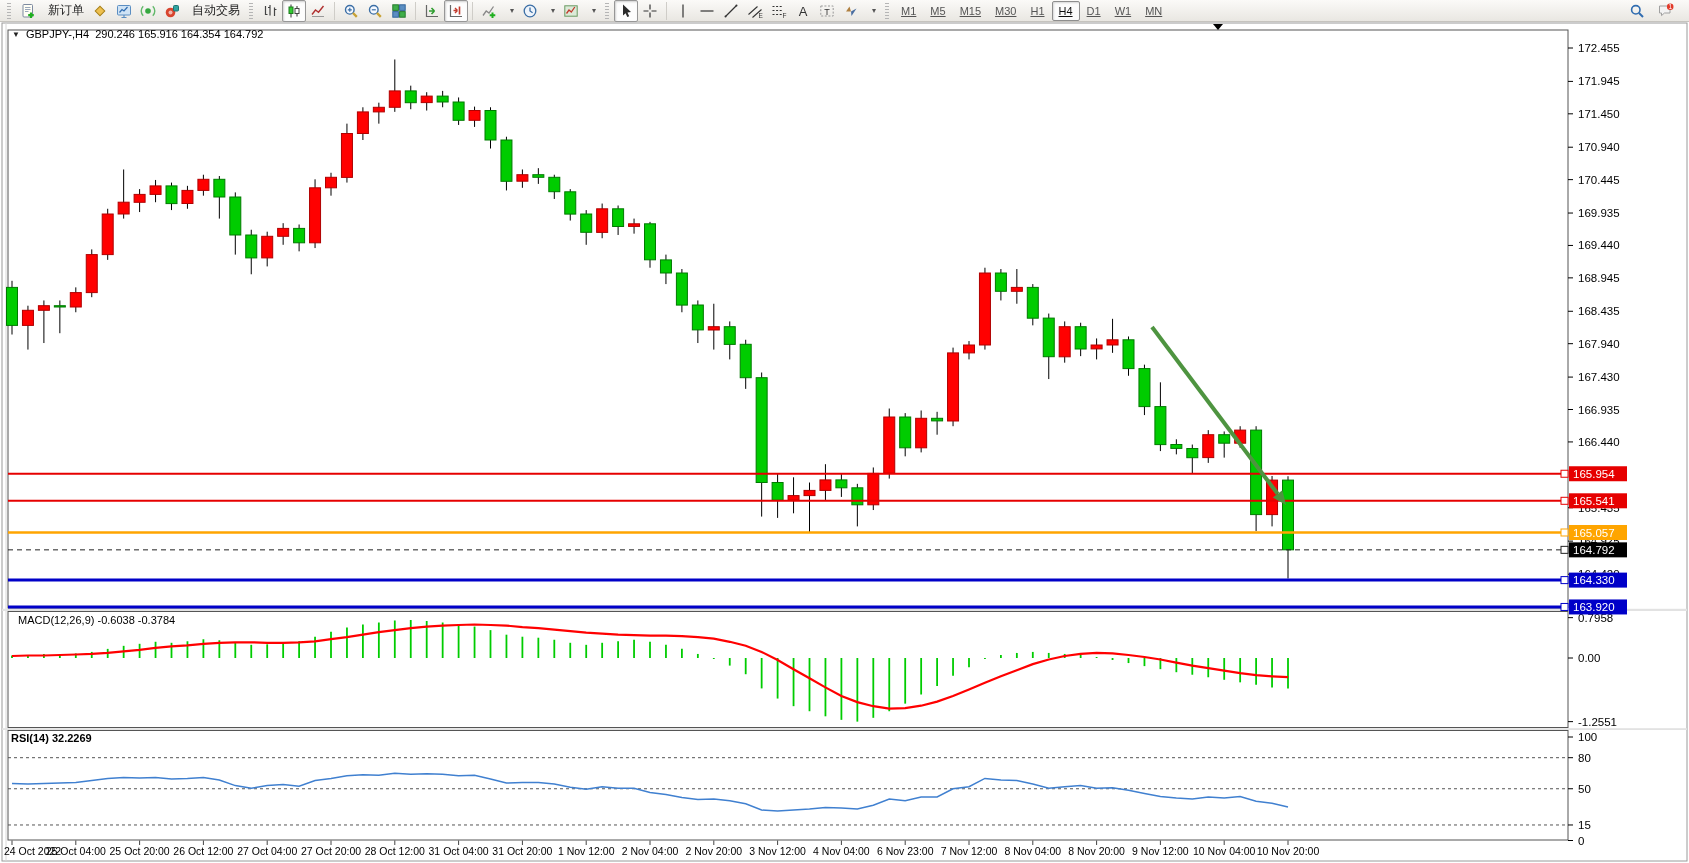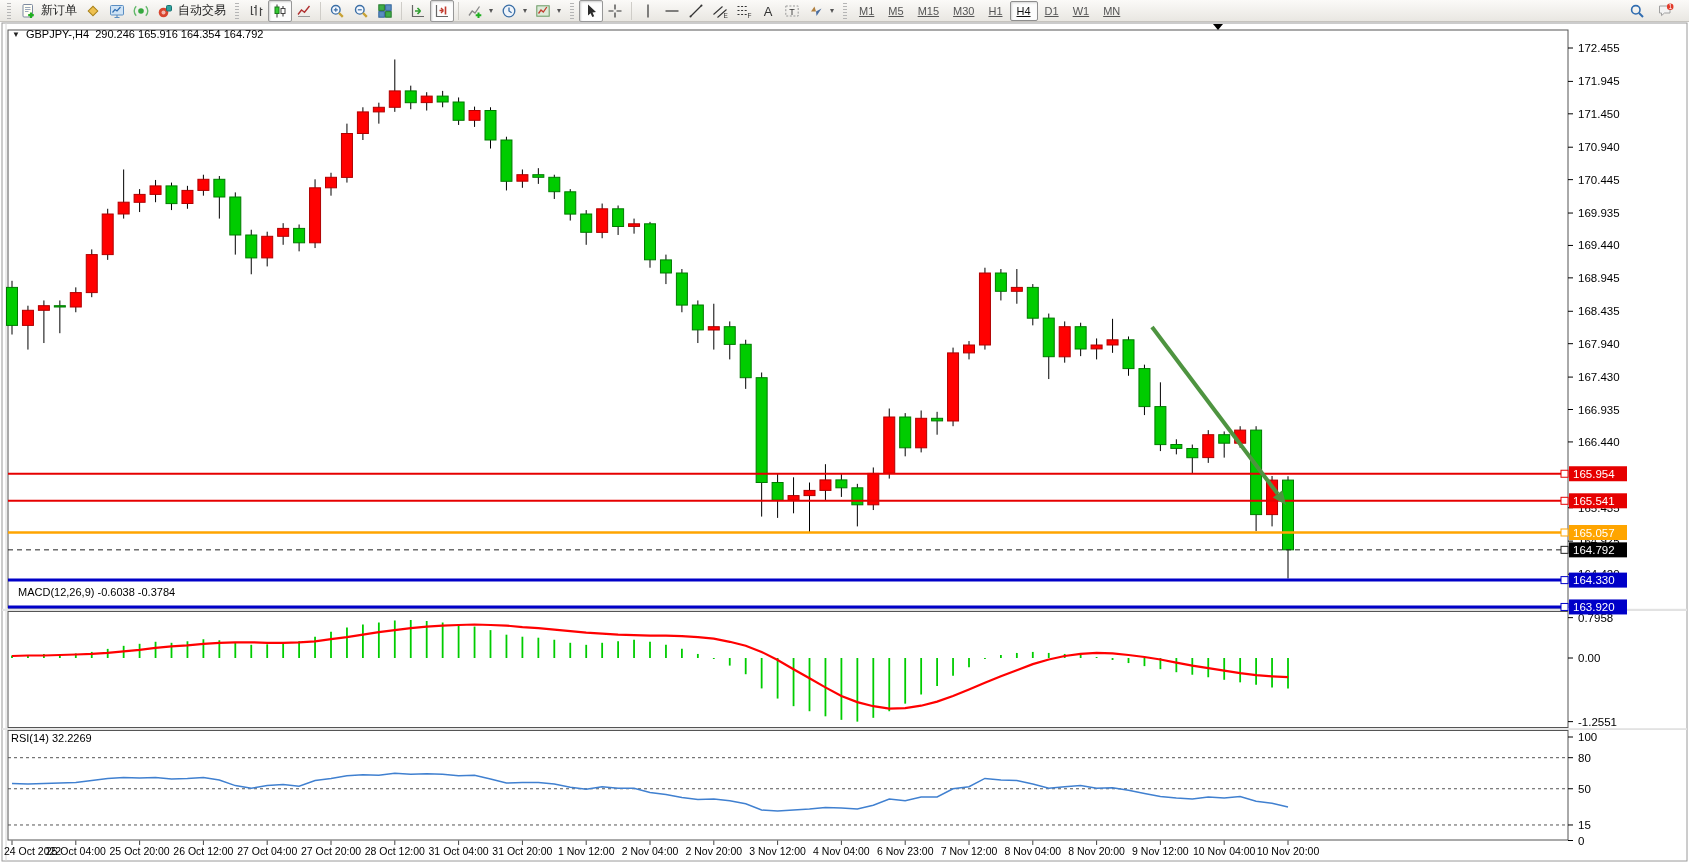--- a/index.html
+++ b/index.html
@@ -1,42 +1,42 @@
 <!DOCTYPE html>
 <html><head>
 <meta charset="utf-8">
 <style>
   html,body{margin:0;padding:0;width:1689px;height:863px;overflow:hidden;
     font-family:"Liberation Sans","DejaVu Sans",sans-serif;background:#f0f0f0;}
   #toolbar{position:absolute;top:0;left:0;width:1689px;height:22px;
     background:linear-gradient(#fbfaf8,#e9e7e2);border-bottom:1px solid #c6c4bf;
     display:flex;align-items:center;box-sizing:border-box;padding:0 2px;}
   .tb-btn{height:20px;display:inline-flex;align-items:center;justify-content:center;
-    gap:5px;padding:0 3px;border:1px solid transparent;border-radius:2px;color:#333;
+    gap:12px;padding:0 3px;border:1px solid transparent;border-radius:2px;color:#333;
     font-size:12px;cursor:default;white-space:nowrap;}
   .tb-btn.active{background:#fdfdfd;border:1px solid #979797;
     box-shadow:inset 1px 1px 2px rgba(0,0,0,.18);}
   .tb-btn svg{display:block;}
   .tb-label{font-size:12px;color:#222;}
   .caret{font-size:8px;color:#555;line-height:1;padding-left:1px;}
   .grip{width:4px;height:16px;margin:0 5px;
     background:repeating-linear-gradient(to bottom,#b5b5b5 0 1px,transparent 1px 3px);}
   .sep{width:1px;height:18px;background:#cfcdc8;margin:0 4px;}
   .tf{font-size:11px;color:#555;padding:0 6px;height:18px;display:inline-flex;
     align-items:center;border:1px solid transparent;border-radius:2px;text-decoration:underline;}
   .tf.active{background:#fcfcfc;border:1px solid #8e8e8e;color:#111;
     box-shadow:inset 1px 1px 2px rgba(0,0,0,.15);}
   .tb-right{margin-left:auto;display:flex;align-items:center;gap:4px;padding-right:8px;}
   #chart-window{position:absolute;top:22px;left:0;width:1689px;height:841px;background:#fff;}
   #chart-svg{position:absolute;top:0;left:0;}
   .overlay-label{position:absolute;font-size:11px;color:#000;z-index:5;white-space:pre;}
   #chart-title{top:6px;left:12px;display:flex;align-items:center;gap:6px;}
   #chart-title .dd{font-size:8px;color:#222;}
-  #macd-label{top:564px;left:11px;padding-left:7px;}
-  #rsi-label{top:710px;left:11px;}
+  #macd-label{top:592px;left:11px;padding-left:7px;}
+  #rsi-label{top:710px;left:11px;font-weight:bold;}
 </style>
 </head>
 <body>
 
 <div id="toolbar">
     <span class="grip"></span>
     <span class="tb-btn">
       <svg width="16" height="16" viewBox="0 0 16 16">
         <rect x="3" y="1.5" width="9.5" height="12.5" rx="1" fill="#fffef5" stroke="#7d8aa0"></rect>
         <path d="M5 4.5h5.5M5 6.5h5.5M5 8.5h3.5" stroke="#9aa7bb" stroke-width="1"></path>

